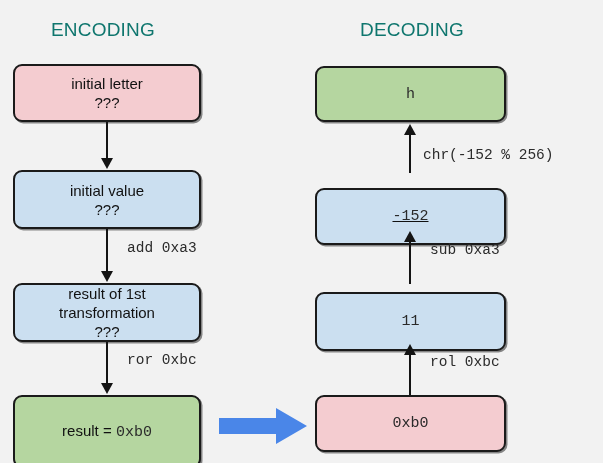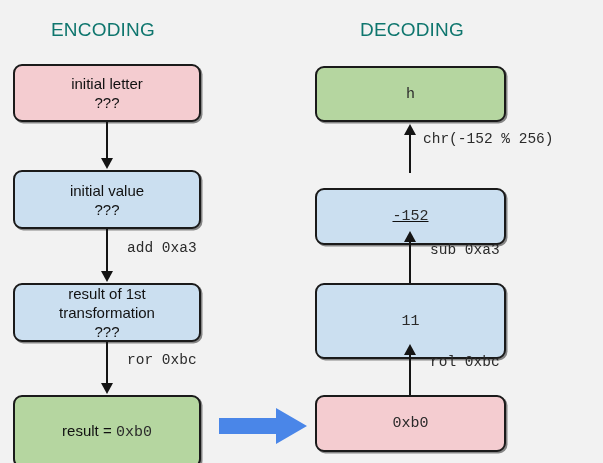--- a/index.html
+++ b/index.html
@@ -68,21 +68,21 @@
   
   .rcol { left: 315px; width: 191px; }
 
   #node-initial-letter    { top: 64px;  height: 58px; }
   #node-initial-value     { top: 170px; height: 59px; }
   #node-first-transform   { top: 283px; height: 59px; }
   #node-encoded-result    { top: 395px; height: 73px; }
 
   #node-decoded-letter    { top: 66px;  height: 56px; }
   #node-neg152           { top: 188px; height: 57px; text-decoration: underline; }
-  #node-eleven           { top: 283px; height: 76px; }
+  #node-eleven           { top: 292px; height: 59px; }
   #node-encoded-input    { top: 395px; height: 57px; }
 
   
   .arrow-line {
     position: absolute;
     width: 2px;
     background: #141414;
   }
   .arrow-head {
     position: absolute;
@@ -123,21 +123,21 @@
     color: #2b2b2b;
   }
   .edge-label .sans-in {
     font-family: "Liberation Sans", sans-serif;
     font-size: 15px;
     color: #111;
   }
   #label-ord     { left: 127px; top: 133px; }
   #label-add     { left: 127px; top: 240px; }
   #label-ror     { left: 127px; top: 352px; }
-  #label-chr     { left: 423px; top: 131px; font-family: Liberation Mono, monospace; }
+  #label-chr     { left: 423px; top: 147px; font-family: Liberation Mono, monospace; }
   #label-sub     { left: 430px; top: 242px; text-align: right; }
   #label-rol     { left: 430px; top: 354px; }
 
   
   #transition-arrow {
     position: absolute;
     left: 219px;
     top: 408px;
     width: 88px;
     height: 36px;

